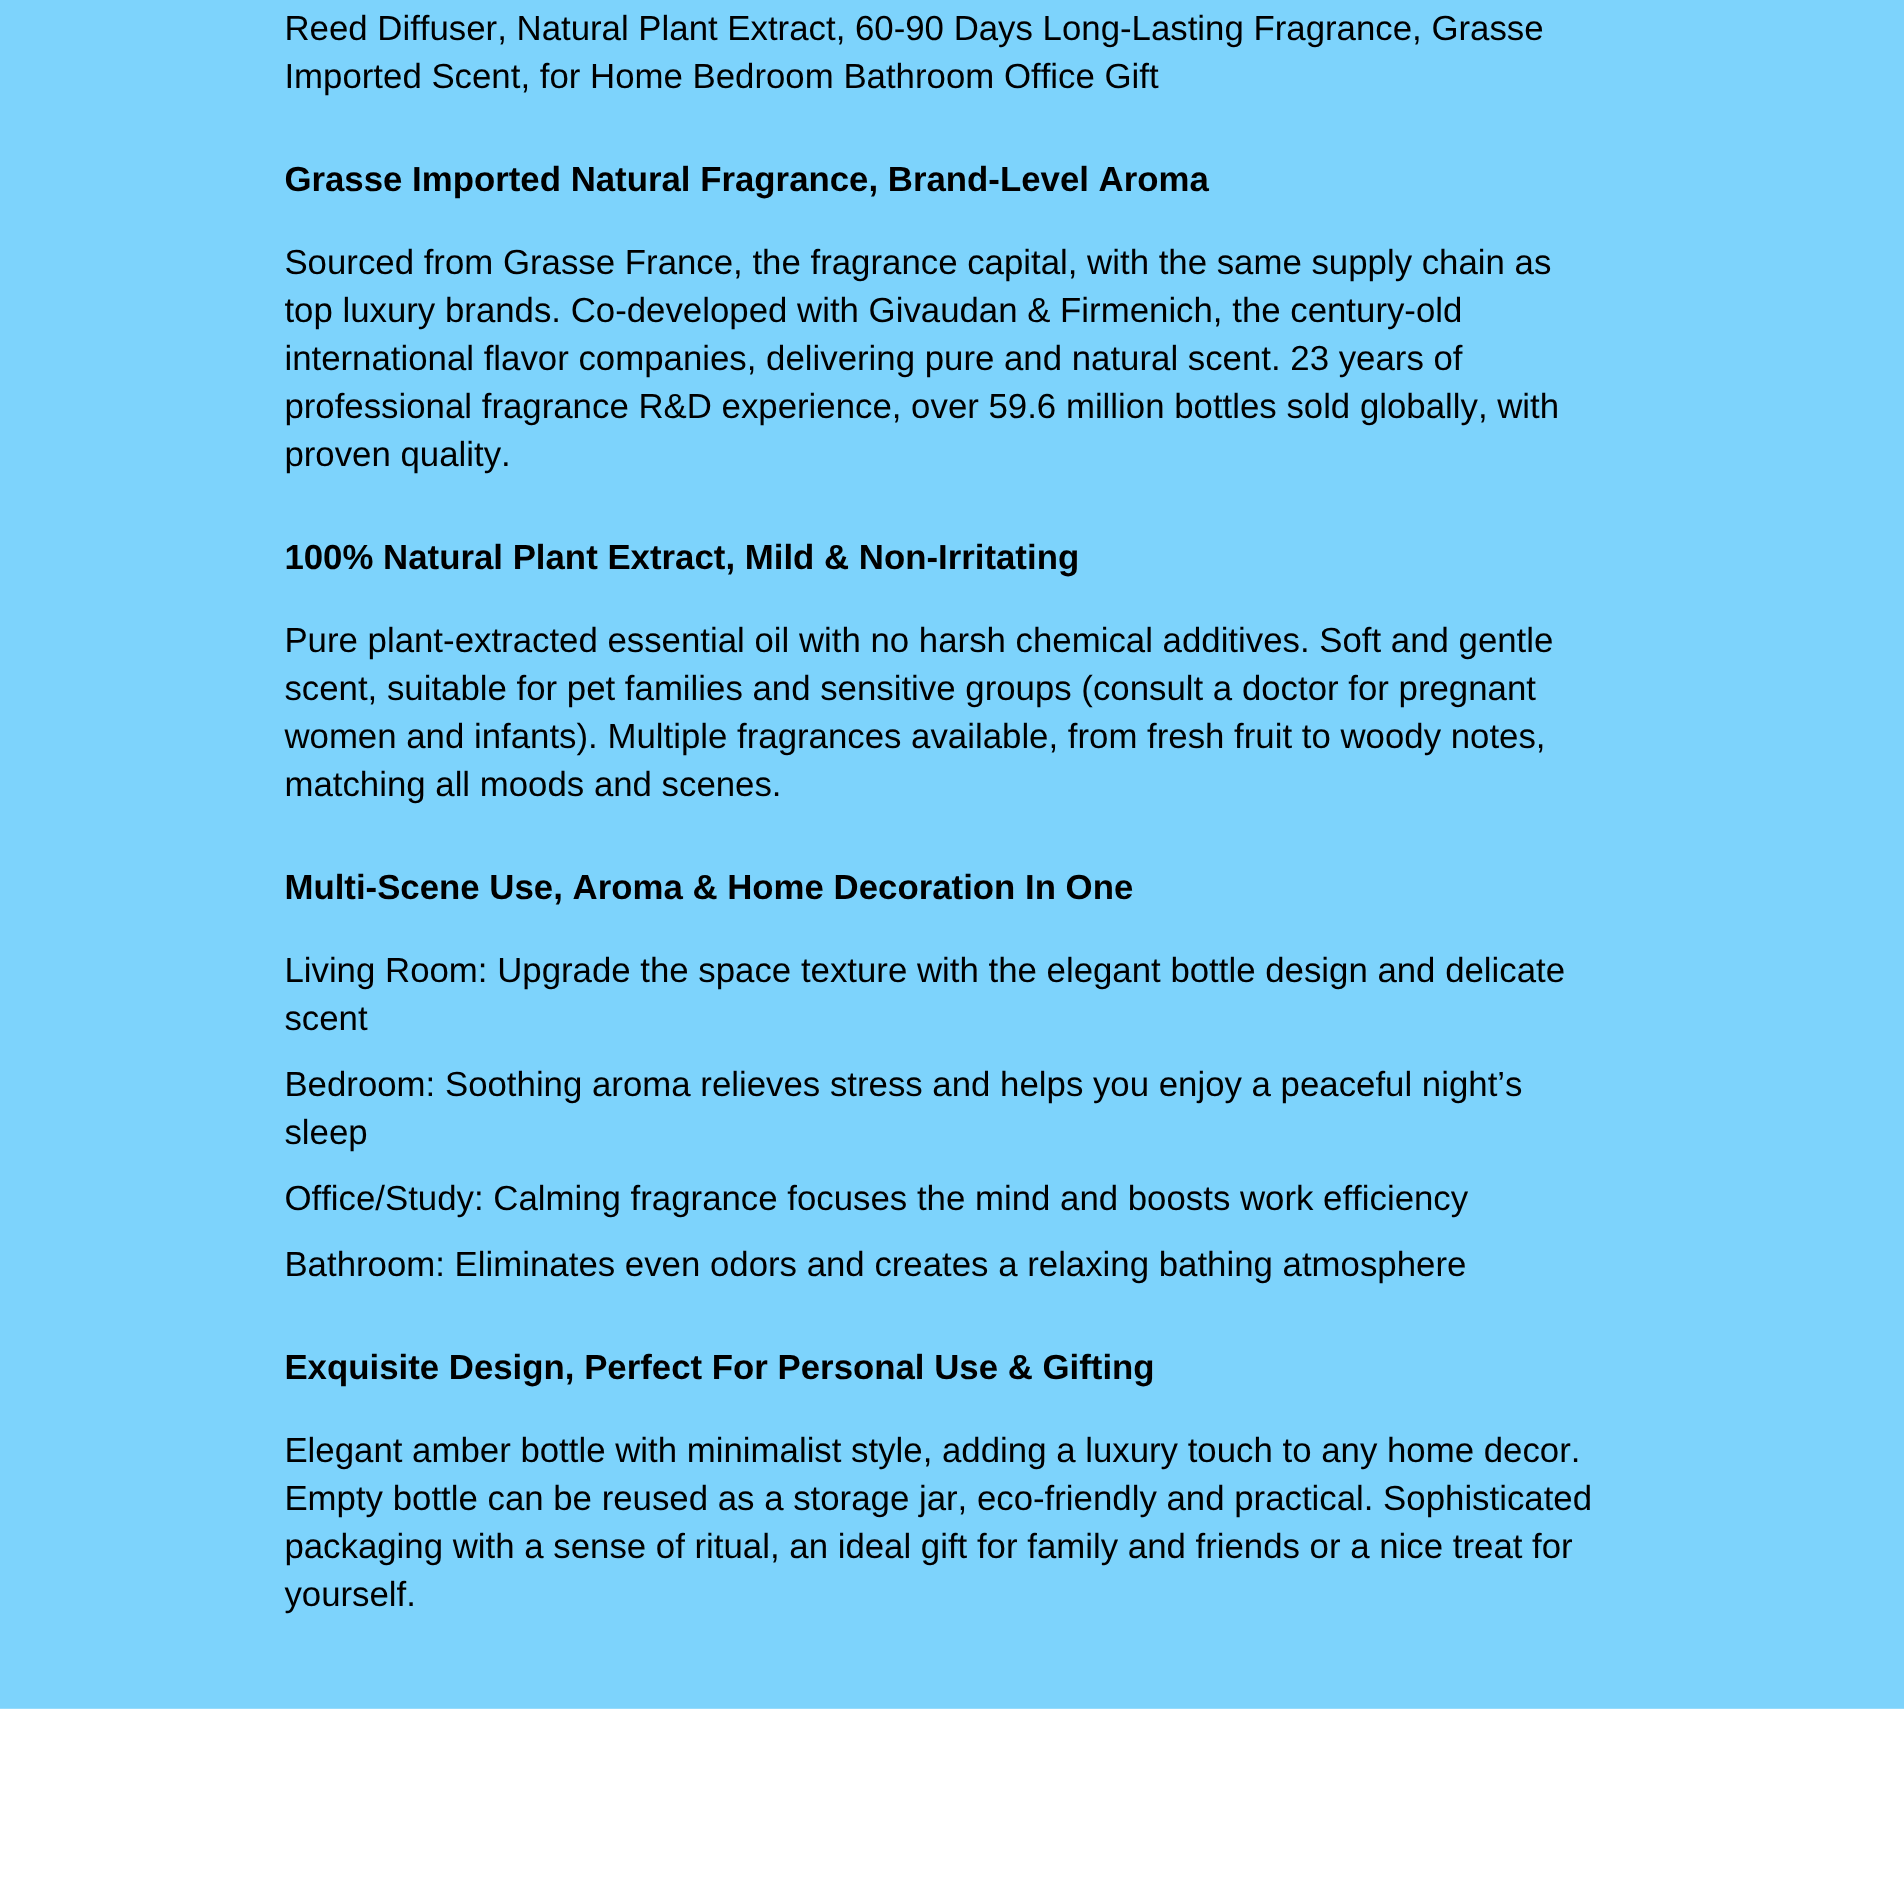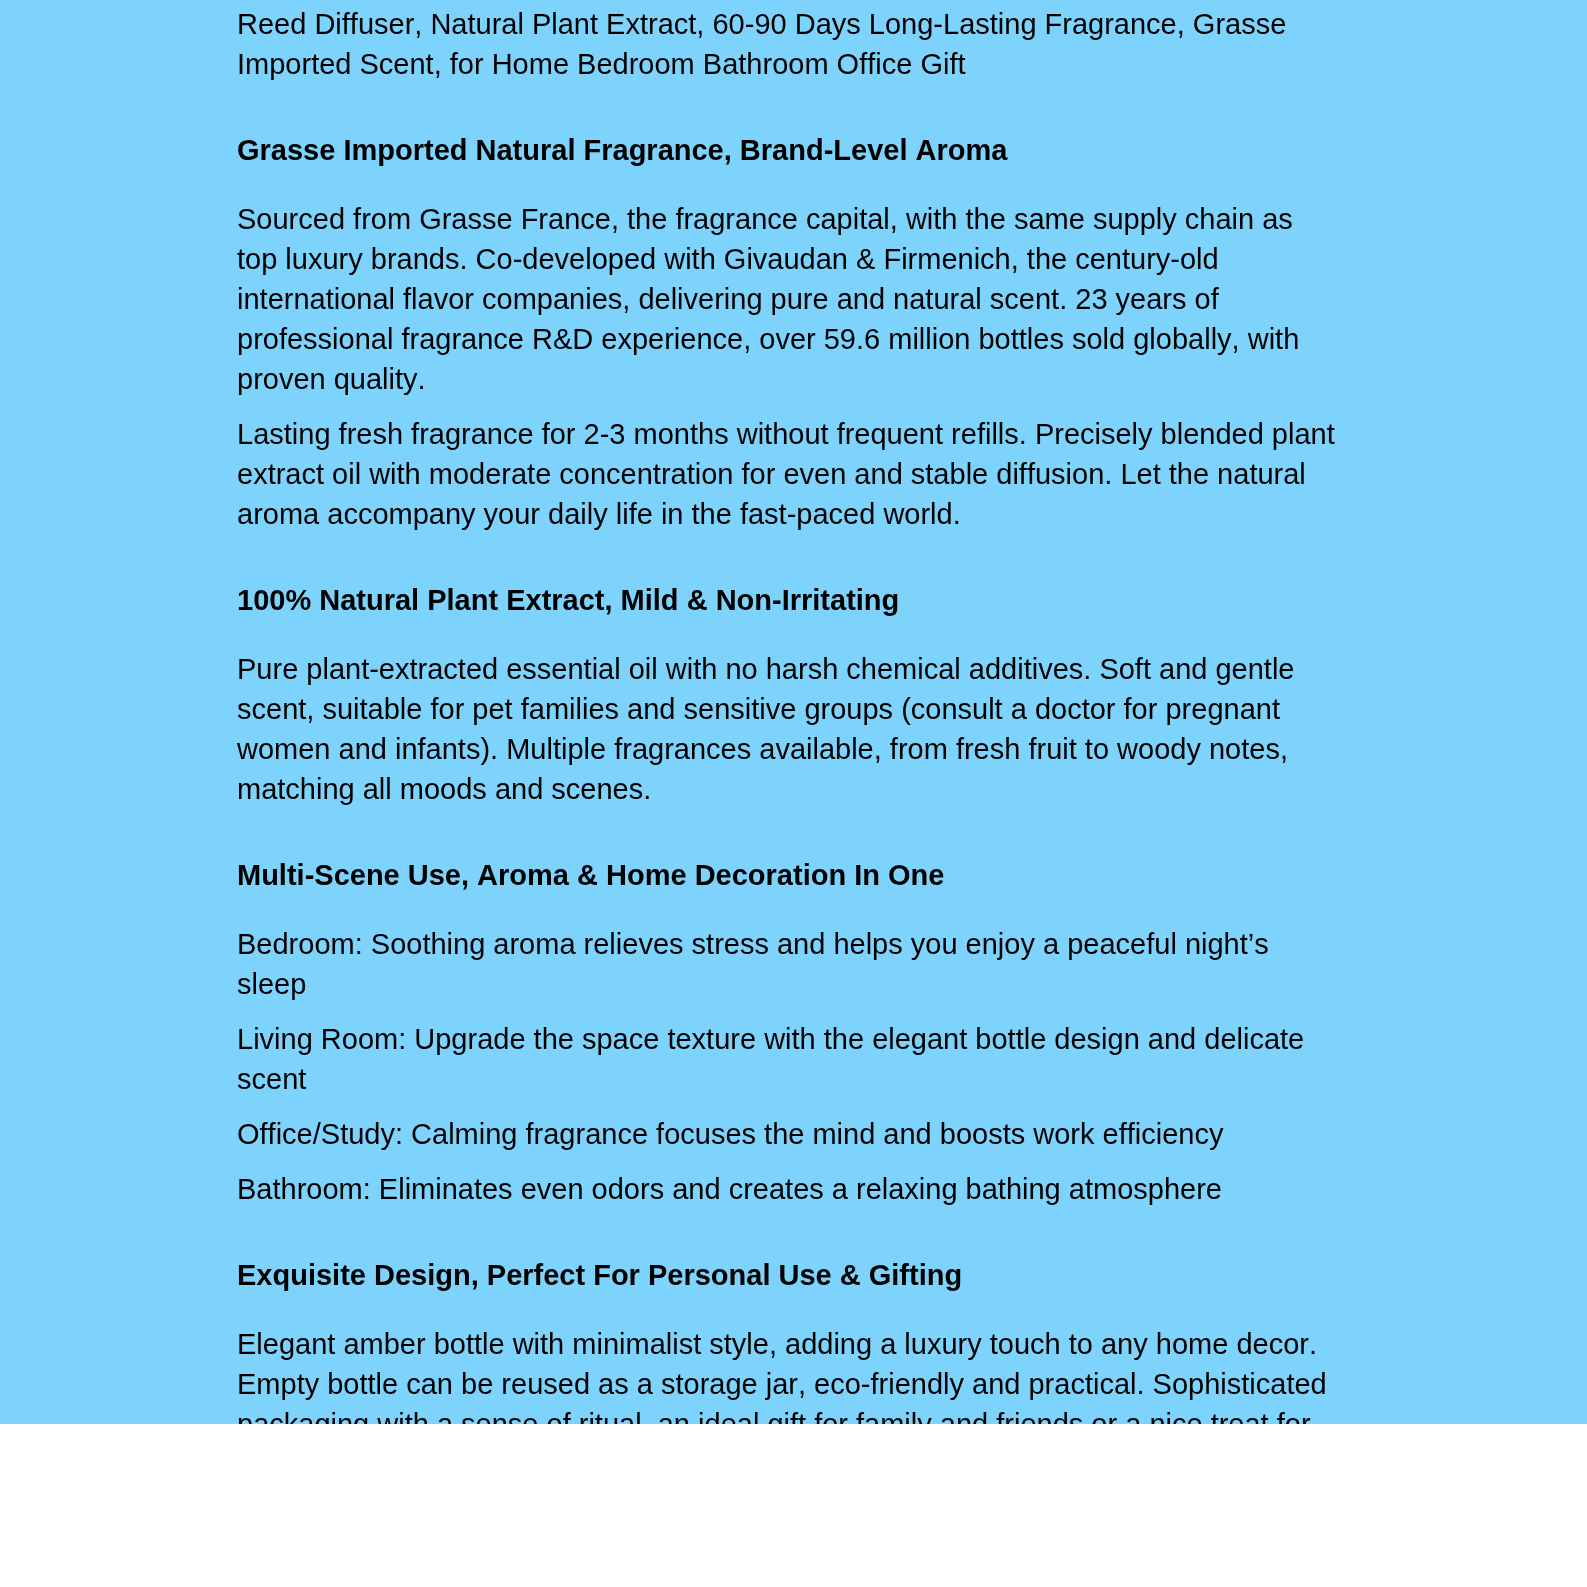--- a/index.html
+++ b/index.html
@@ -44,32 +44,31 @@
 <main class="doc-page" style="color: rgb(0, 0, 0);">
 
   <p class="body-paragraph">Reed Diffuser, Natural Plant Extract, 60-90 Days Long-Lasting Fragrance, Grasse Imported Scent, for Home Bedroom Bathroom Office Gift</p>
 
   <section>
     <h2 class="section-heading">Grasse Imported Natural Fragrance, Brand-Level Aroma</h2>
     <p class="body-paragraph">Sourced from Grasse France, the fragrance capital, with the same supply chain as top luxury brands. Co-developed with Givaudan &amp; Firmenich, the century-old international flavor companies, delivering pure and natural scent. 23 years of professional fragrance R&amp;D experience, over 59.6 million bottles sold globally, with proven quality.</p>
   </section>
 
   <section>
-    <p class="body-paragraph">Lasting fresh fragrance for 2-3 months without frequent refills. Precisely blended plant extract oil with moderate concentration for even and stable diffusion. Let the natural aroma accompany your daily life in the fast-paced world.</p>
   </section>
 
   <section>
     <h2 class="section-heading">100% Natural Plant Extract, Mild &amp; Non-Irritating</h2>
     <p class="body-paragraph">Pure plant-extracted essential oil with no harsh chemical additives. Soft and gentle scent, suitable for pet families and sensitive groups (consult a doctor for pregnant women and infants). Multiple fragrances available, from fresh fruit to woody notes, matching all moods and scenes.</p>
   </section>
 
   <section>
     <h2 class="section-heading">Multi-Scene Use, Aroma &amp; Home Decoration In One</h2>
+    <p class="body-paragraph">Living Room: Upgrade the space texture with the elegant bottle design and delicate scent</p>
     <p class="body-paragraph">Bedroom: Soothing aroma relieves stress and helps you enjoy a peaceful night’s sleep</p>
-    <p class="body-paragraph">Living Room: Upgrade the space texture with the elegant bottle design and delicate scent</p>
     <p class="body-paragraph">Office/Study: Calming fragrance focuses the mind and boosts work efficiency</p>
     <p class="body-paragraph">Bathroom: Eliminates even odors and creates a relaxing bathing atmosphere</p>
   </section>
 
   <section>
     <h2 class="section-heading">Exquisite Design, Perfect For Personal Use &amp; Gifting</h2>
     <p class="body-paragraph">Elegant amber bottle with minimalist style, adding a luxury touch to any home decor. Empty bottle can be reused as a storage jar, eco-friendly and practical. Sophisticated packaging with a sense of ritual, an ideal gift for family and friends or a nice treat for yourself.</p>
   </section>
 
 </main>

